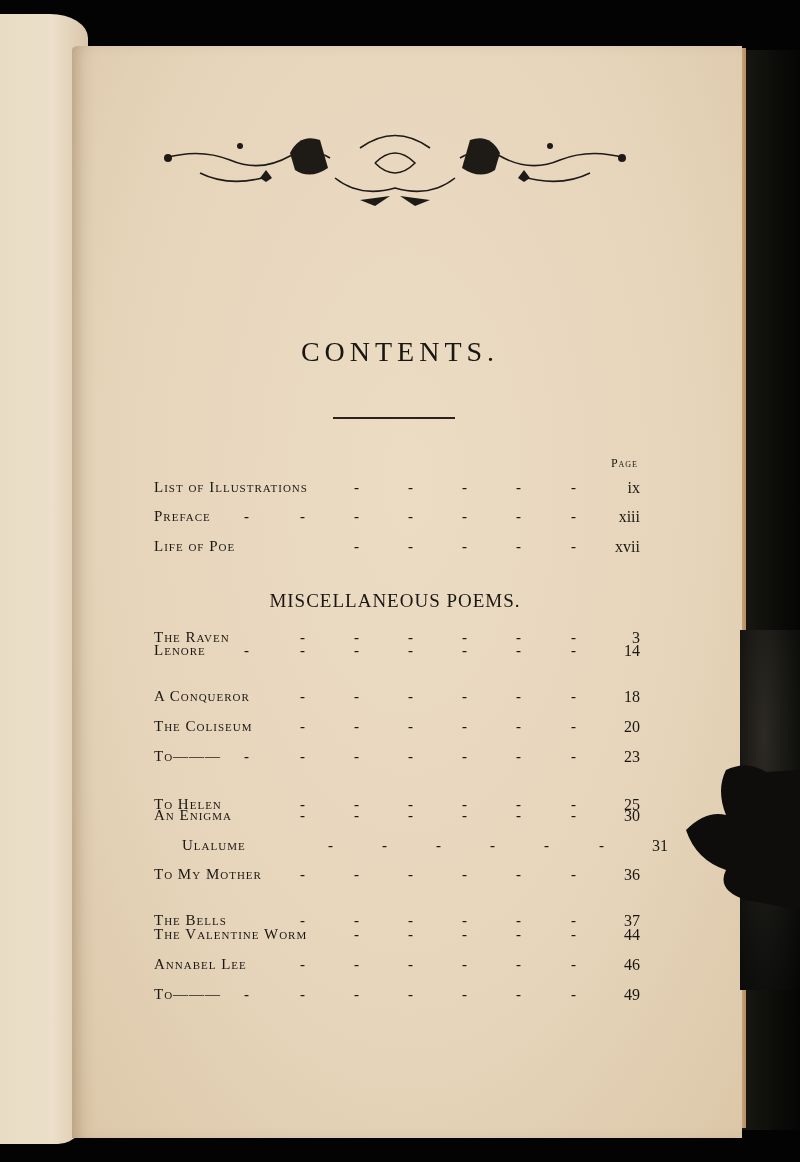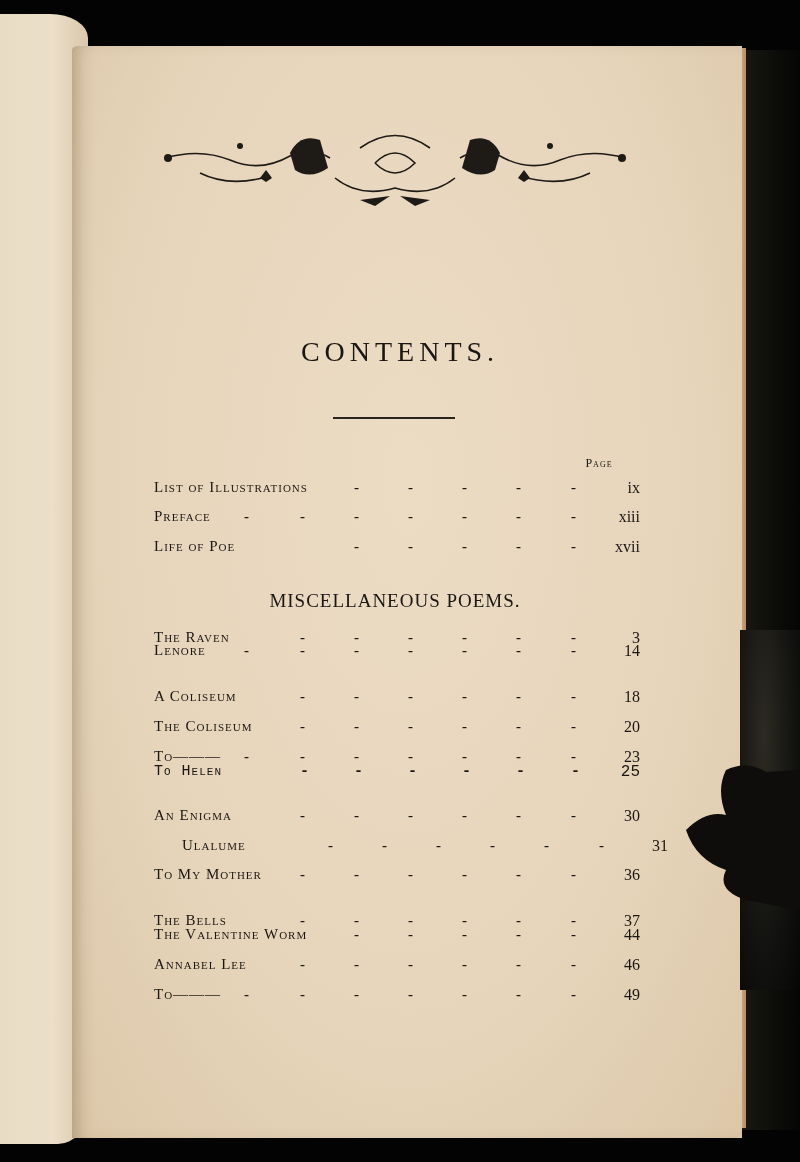--- a/index.html
+++ b/index.html
@@ -32,21 +32,21 @@
       position: absolute; left: 160px; top: 118px; width: 470px; height: 90px;
     }
     .title {
       position: absolute; left: 0; width: 800px; top: 336px;
       text-align: center; font-size: 28px; letter-spacing: 5px; color: #1a1612;
     }
     .title-rule {
       position: absolute; left: 333px; top: 417px; width: 122px; height: 2px; background: #2a231c;
     }
     .page-label {
-      position: absolute; left: 560px; width: 78px; top: 456px; text-align: center;
+      position: absolute; left: 560px; width: 78px; top: 456px; text-align: right;
       font-size: 12px; font-variant: small-caps; letter-spacing: 1px; color: #1a1612;
     }
     .toc-row {
       position: absolute; left: 154px; width: 486px; height: 24px;
       font-size: 15px; color: #1a1612;
     }
     .toc-row .entry {
       position: absolute; left: 0; top: 0;
       font-variant: small-caps; letter-spacing: 1px; white-space: nowrap;
     }
@@ -153,21 +153,21 @@
   <span class="dash" style="left:90px">-</span>
     <span class="dash" style="left:146px">-</span>
     <span class="dash" style="left:200px">-</span>
     <span class="dash" style="left:254px">-</span>
     <span class="dash" style="left:308px">-</span>
     <span class="dash" style="left:362px">-</span>
     <span class="dash" style="left:417px">-</span>
   <span class="pg">14</span>
 </div>
 <div class="toc-row" style="top:688px;">
-  <span class="entry">A Coliseum</span>
+  <span class="entry">A Conqueror</span>
   <span class="dash" style="left:146px">-</span>
     <span class="dash" style="left:200px">-</span>
     <span class="dash" style="left:254px">-</span>
     <span class="dash" style="left:308px">-</span>
     <span class="dash" style="left:362px">-</span>
     <span class="dash" style="left:417px">-</span>
   <span class="pg">18</span>
 </div>
 <div class="toc-row" style="top:718px;">
   <span class="entry">The Coliseum</span>
@@ -183,21 +183,21 @@
   <span class="entry">To———</span>
   <span class="dash" style="left:90px">-</span>
     <span class="dash" style="left:146px">-</span>
     <span class="dash" style="left:200px">-</span>
     <span class="dash" style="left:254px">-</span>
     <span class="dash" style="left:308px">-</span>
     <span class="dash" style="left:362px">-</span>
     <span class="dash" style="left:417px">-</span>
   <span class="pg">23</span>
 </div>
-<div class="toc-row" style="top:763px;font-family:Liberation Mono, monospace;">
+<div class="toc-row" style="top:796px;">
   <span class="entry">To Helen</span>
   <span class="dash" style="left:146px">-</span>
     <span class="dash" style="left:200px">-</span>
     <span class="dash" style="left:254px">-</span>
     <span class="dash" style="left:308px">-</span>
     <span class="dash" style="left:362px">-</span>
     <span class="dash" style="left:417px">-</span>
   <span class="pg">25</span>
 </div>
 <div class="toc-row" style="top:807px;">

